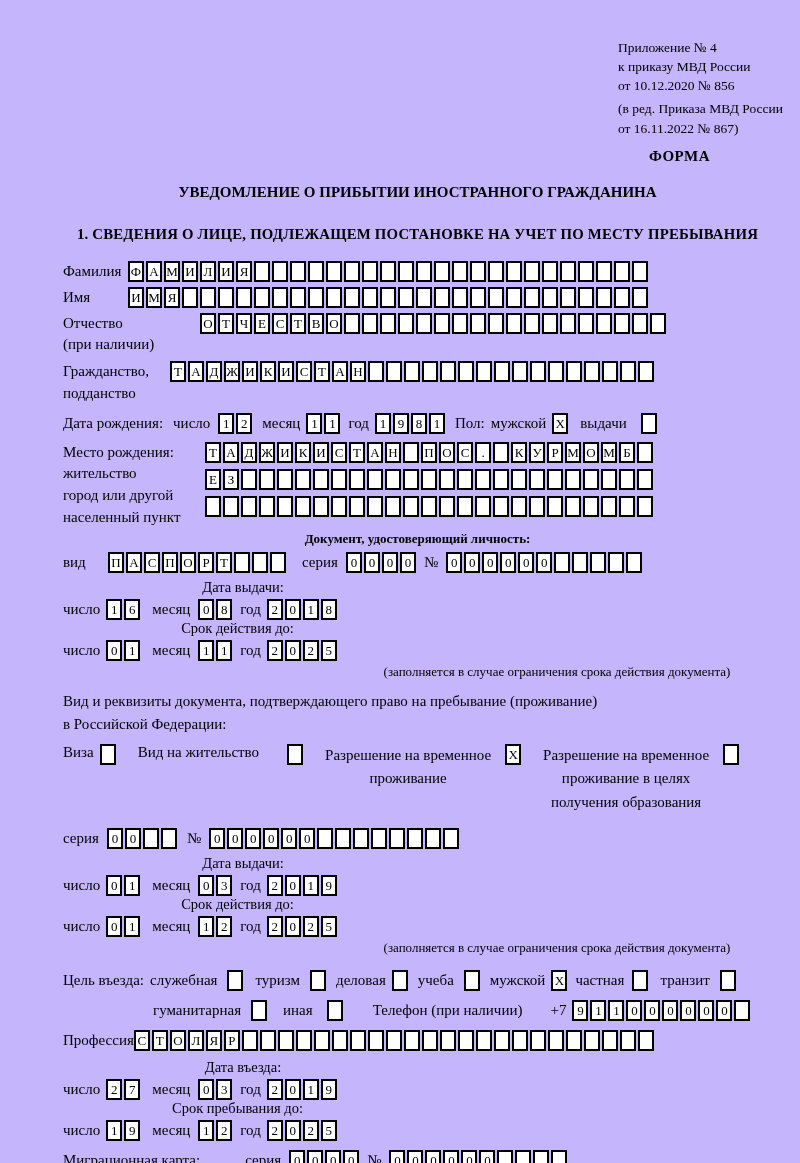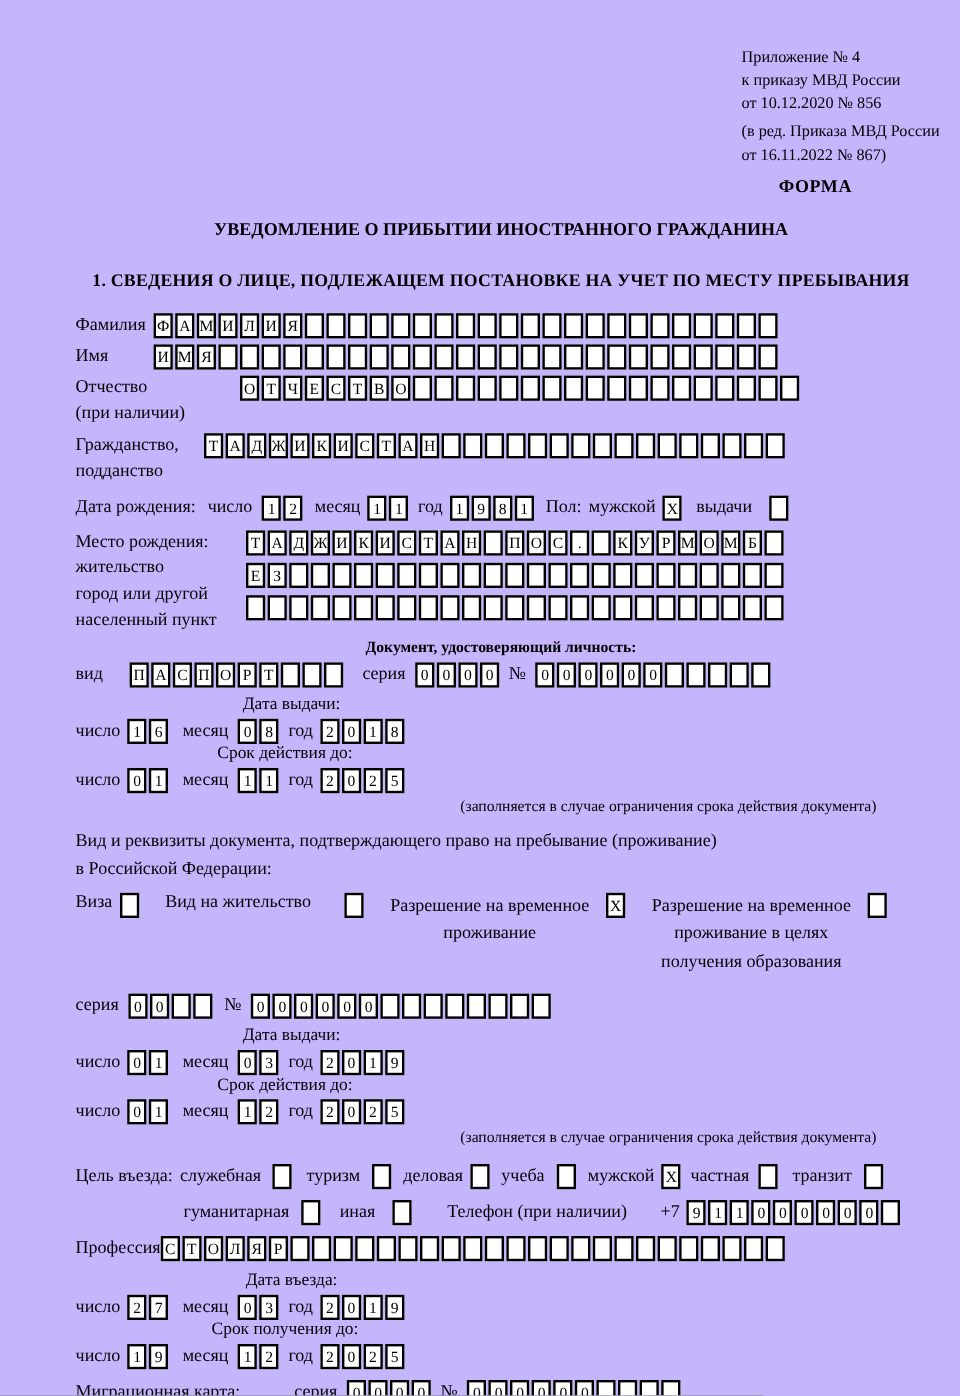--- a/index.html
+++ b/index.html
@@ -270,21 +270,21 @@
       <div class="dg-cells">
         <span class="lbl">число</span>
         <span class="cells ml6"><span class="cell">2</span><span class="cell">7</span></span>
         <span class="lbl ml10">месяц</span>
         <span class="cells ml8"><span class="cell">0</span><span class="cell">3</span></span>
         <span class="lbl ml6">год</span>
         <span class="cells ml6"><span class="cell">2</span><span class="cell">0</span><span class="cell">1</span><span class="cell">9</span></span>
       </div>
     </div>
     <div class="date-group dg-right">
-      <div class="dg-title">Срок получения до:</div>
+      <div class="dg-title">Срок пребывания до:</div>
       <div class="dg-cells">
         <span class="lbl">число</span>
         <span class="cells ml6"><span class="cell">1</span><span class="cell">9</span></span>
         <span class="lbl ml10">месяц</span>
         <span class="cells ml8"><span class="cell">1</span><span class="cell">2</span></span>
         <span class="lbl ml6">год</span>
         <span class="cells ml6"><span class="cell">2</span><span class="cell">0</span><span class="cell">2</span><span class="cell">5</span></span>
       </div>
     </div>
   </div>

